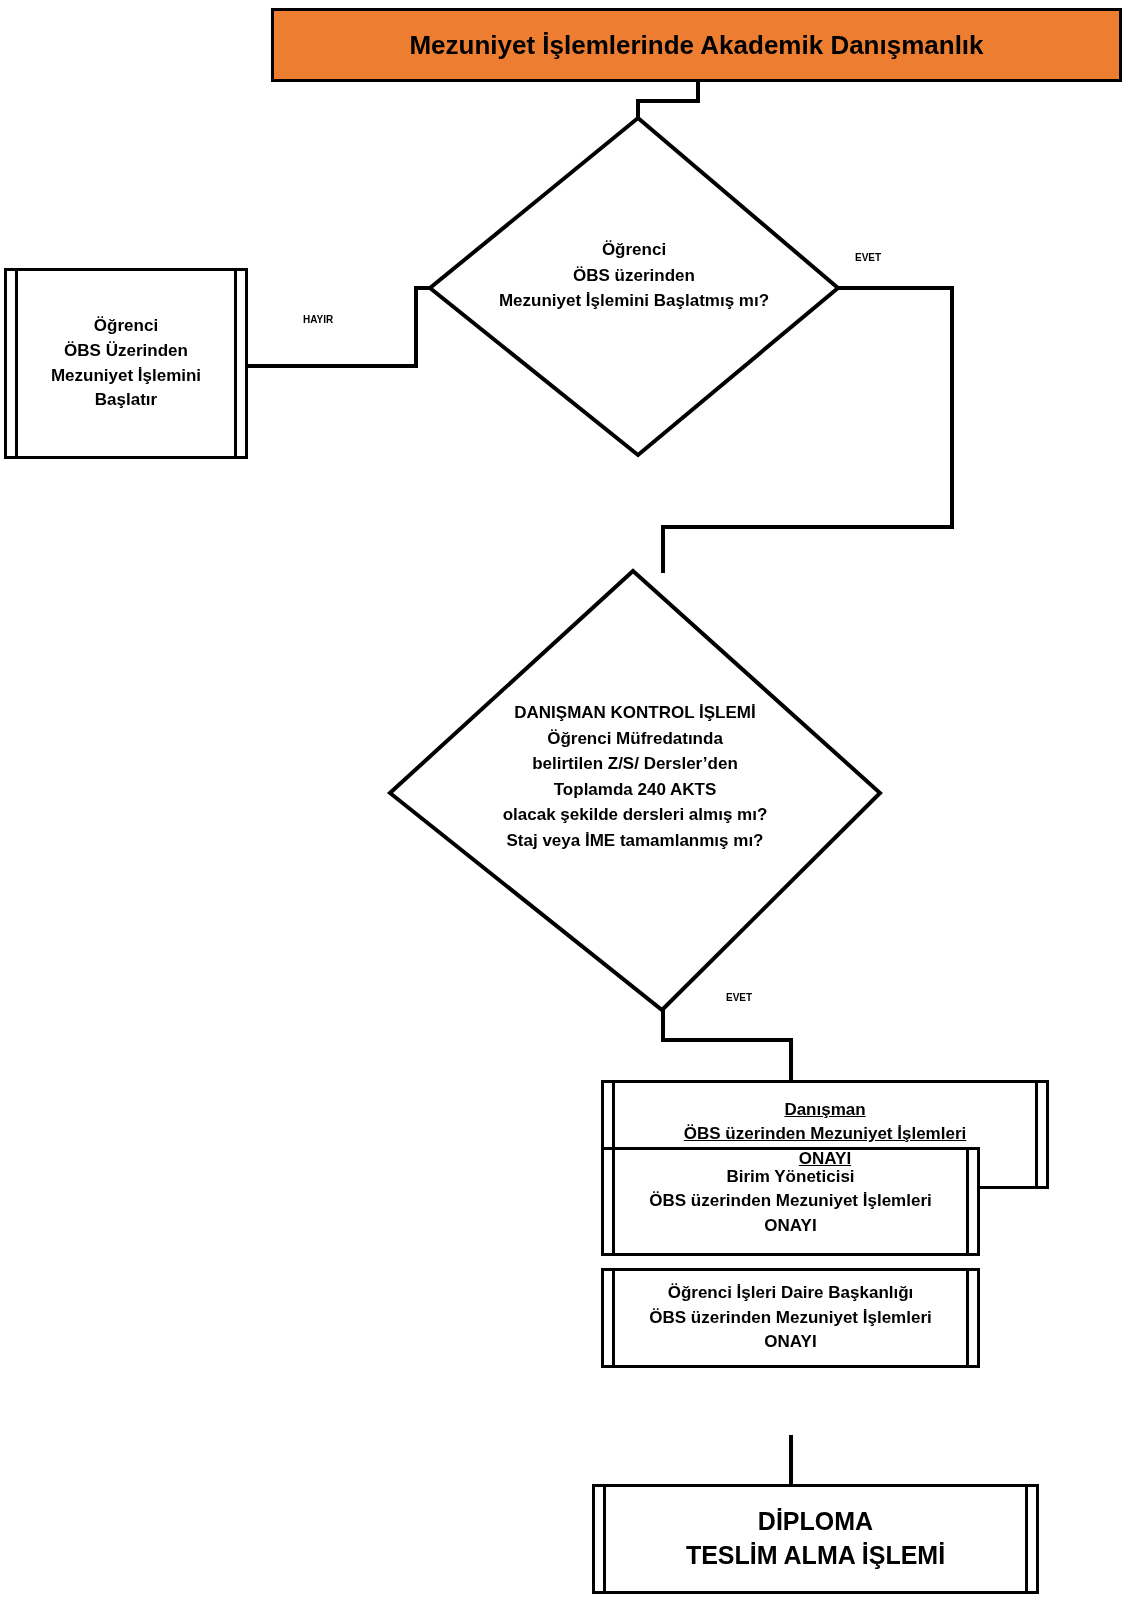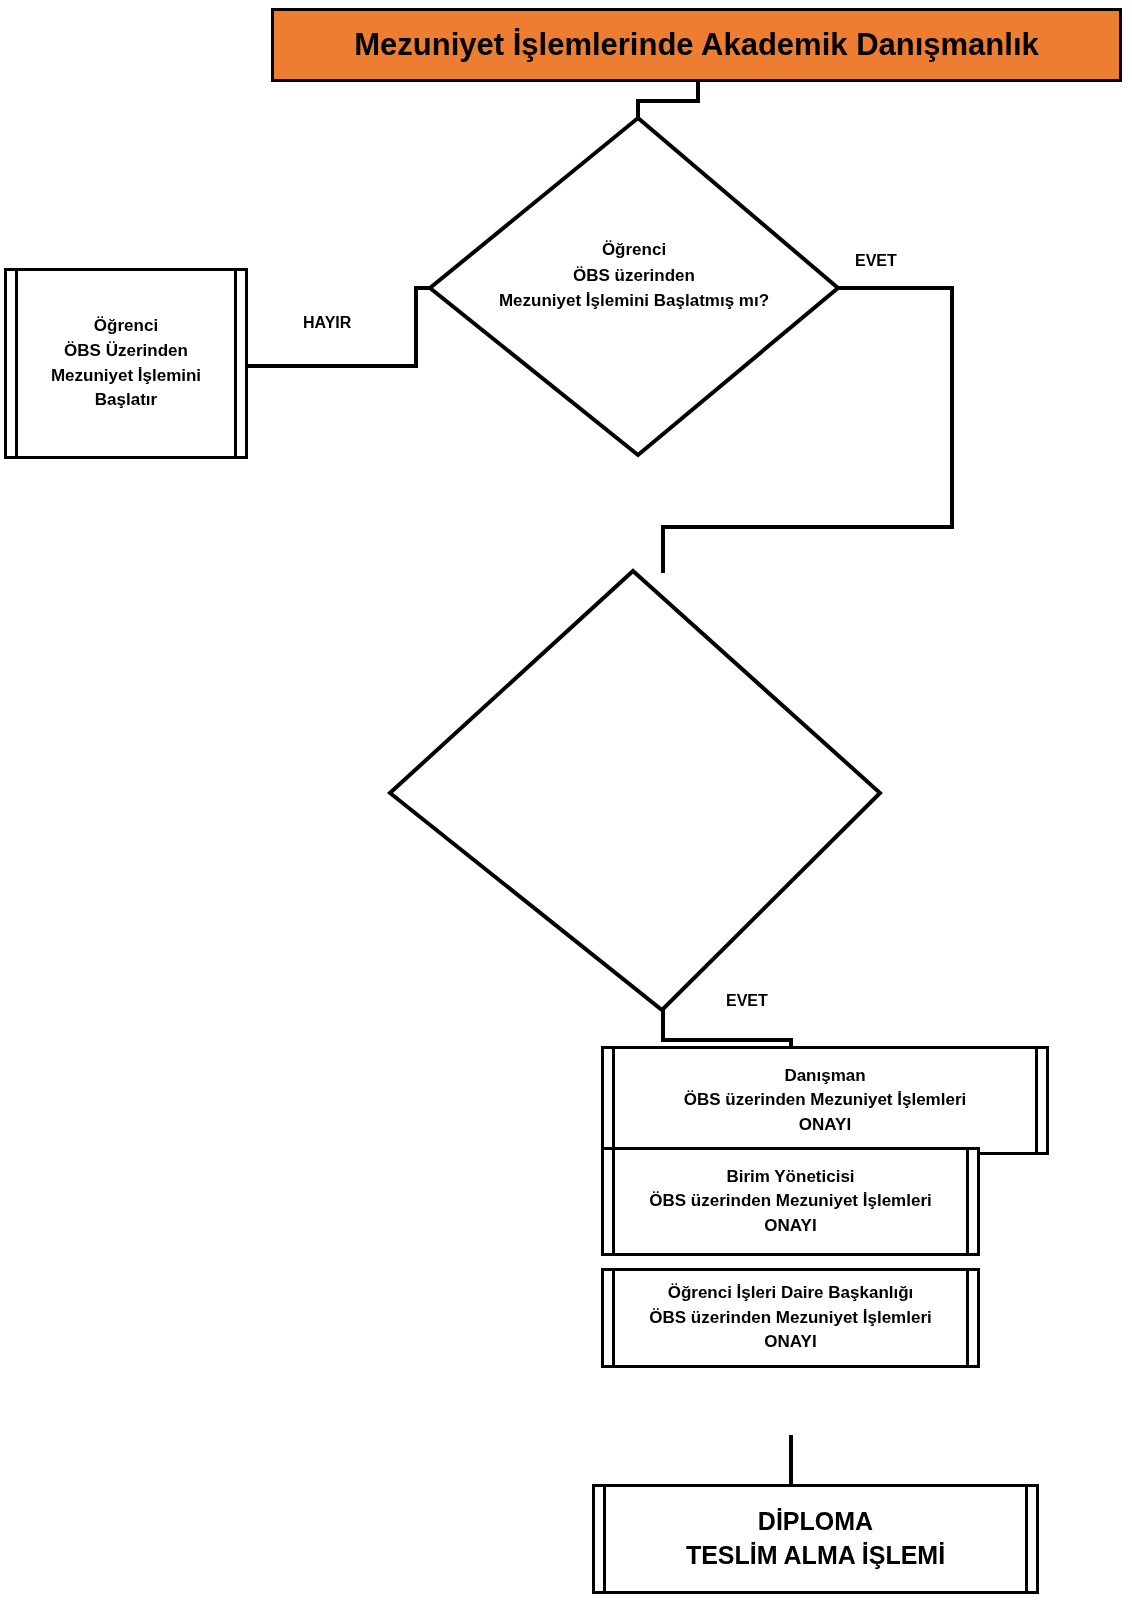--- a/index.html
+++ b/index.html
@@ -33,21 +33,21 @@
     width: 851px;
     height: 74px;
     background: #ED7D31;
     border: 3px solid #000000;
     box-sizing: border-box;
     display: flex;
     align-items: center;
     justify-content: center;
   }
   .title-banner .title-text {
-    font-size: 31px;
+    font-size: 26px;
     font-weight: bold;
     color: #000000;
     letter-spacing: 0px;
     line-height: 1.1;
     text-align: left;
     white-space: nowrap;
   }
 
   
   .pbox {
@@ -105,21 +105,21 @@
     font-weight: bold;
     color: #000000;
     line-height: 1.5;
     white-space: pre-line;
     z-index: 2;
   }
 
   
   .edge-label {
     position: absolute;
-    font-size: 16px;
+    font-size: 10px;
     font-weight: bold;
     color: #000000;
     white-space: nowrap;
   }
 </style>
 </head>
 <body>
 
 <div id="canvas">
 
@@ -159,23 +159,29 @@
     </svg>
     <div class="dtext" style="top:119px;">Öğrenci
 ÖBS üzerinden
 Mezuniyet İşlemini Başlatmış mı?</div>
   </div>
 
   <div class="diamond" style="left:390px; top:571px; width:490px; height:439px;">
     <svg width="490" height="439" viewBox="0 0 490 439" xmlns="http://www.w3.org/2000/svg">
       <polygon points="243,0 490,222 272,439 0,222" fill="#ffffff" stroke="#000000" stroke-width="4"></polygon>
     </svg>
-  </div>
-
-  <div class="pbox" style="left:601px; top:1046px; width:448px; height:109px;">
+    <div class="dtext" style="top:129px;">DANIŞMAN KONTROL İŞLEMİ
+Öğrenci Müfredatında
+belirtilen Z/S/ Dersler’den
+Toplamda 240 AKTS
+olacak şekilde dersleri almış mı?
+Staj veya İME tamamlanmış mı?</div>
+  </div>
+
+  <div class="pbox" style="left:601px; top:1080px; width:448px; height:109px;text-decoration:underline;">
     <div class="ptext">Danışman
 ÖBS üzerinden Mezuniyet İşlemleri
 ONAYI</div>
   </div>
 
   <div class="pbox" style="left:601px; top:1147px; width:379px; height:109px;">
     <div class="ptext">Birim Yöneticisi
 ÖBS üzerinden Mezuniyet İşlemleri
 ONAYI</div>
   </div>

